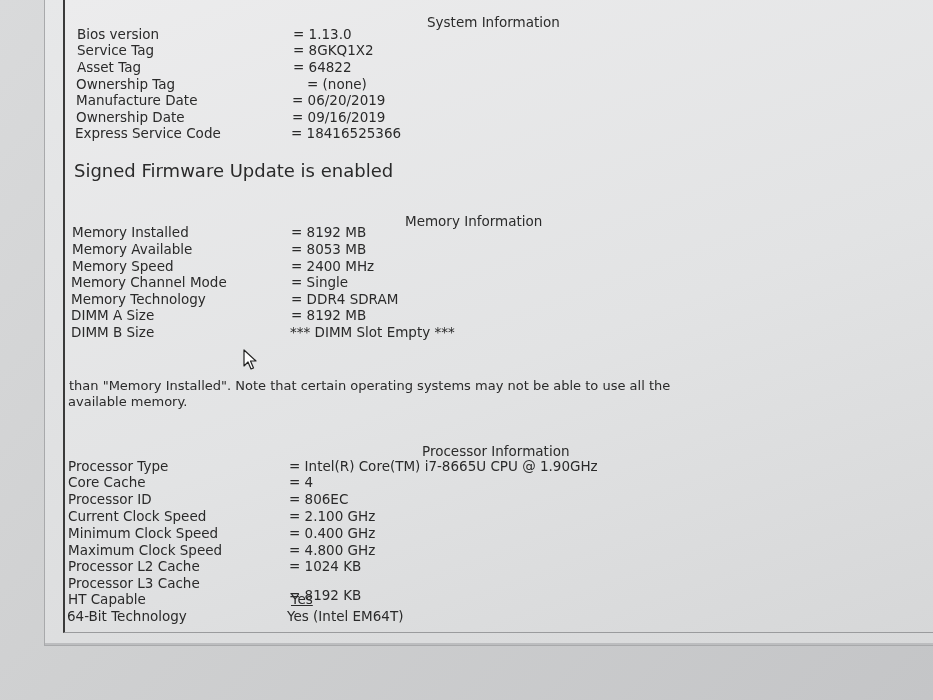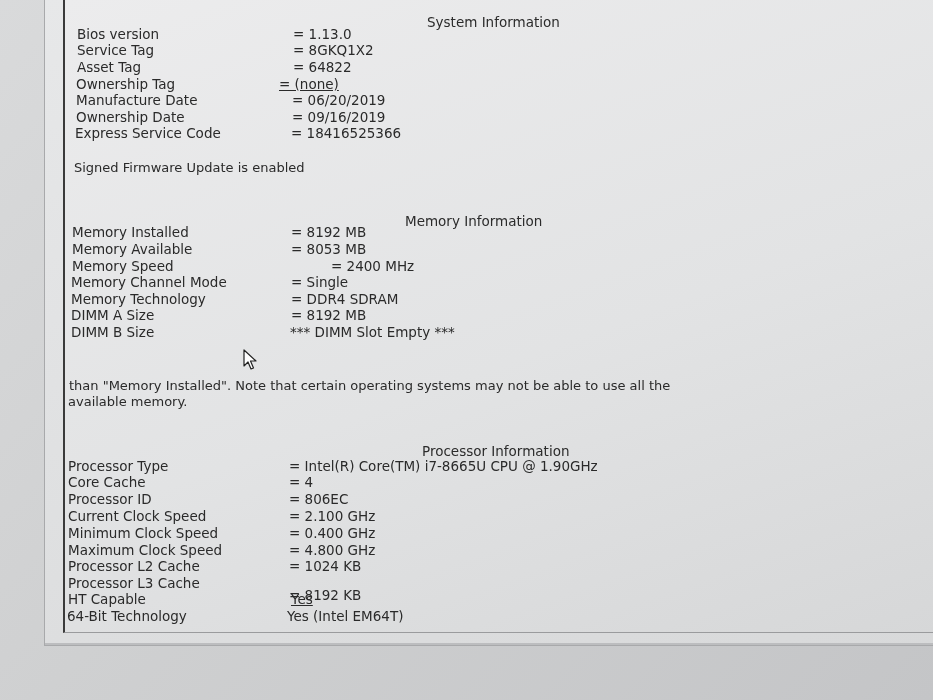--- a/index.html
+++ b/index.html
@@ -22,21 +22,21 @@
     border-top: 2px solid #3a3a3a;
     border-bottom: 1px solid #9a9b9d;
     background: linear-gradient(160deg, #ececed 0%, #e2e3e4 55%, #d6d7d8 100%);
   }
   .section-title {
     position: absolute; font-size: 13.5px; color: #2b2b2b; white-space: nowrap;
   }
   .row { position: absolute; font-size: 13.5px; white-space: nowrap; height: 17px; line-height: 17px; }
   .row .lbl { position: absolute; left: 0; }
   .row .val { position: absolute; }
-  .text-line { position: absolute; font-size: 13px; white-space: nowrap; }
+  .text-line { position: absolute; font-size: 18px; white-space: nowrap; }
   .cursor { position: absolute; left: 243px; top: 349px; width: 14px; height: 22px; }
 </style>
 </head>
 <body>
 
 <div class="outer-frame"></div>
 
 <div class="panel">
 
   <div class="section-title" style="left:362px; top:14px;">System Information</div>
@@ -48,21 +48,21 @@
   <div class="row" style="left:12px; top:42px;">
     <span class="lbl">Service Tag</span>
     <span class="val" style="left:216px;">= 8GKQ1X2</span>
   </div>
   <div class="row" style="left:12px; top:59px;">
     <span class="lbl">Asset Tag</span>
     <span class="val" style="left:216px;">= 64822</span>
   </div>
   <div class="row" style="left:11px; top:76px;">
     <span class="lbl">Ownership Tag</span>
-    <span class="val" style="left:203px;text-decoration:underline;">= (none)</span>
+    <span class="val" style="left:231px;">= (none)</span>
   </div>
   <div class="row" style="left:11px; top:92px;">
     <span class="lbl">Manufacture Date</span>
     <span class="val" style="left:216px;">= 06/20/2019</span>
   </div>
   <div class="row" style="left:11px; top:109px;">
     <span class="lbl">Ownership Date</span>
     <span class="val" style="left:216px;">= 09/16/2019</span>
   </div>
   <div class="row" style="left:10px; top:125px;">
@@ -77,21 +77,21 @@
   <div class="row" style="left:7px; top:224px;">
     <span class="lbl">Memory Installed</span>
     <span class="val" style="left:219px;">= 8192 MB</span>
   </div>
   <div class="row" style="left:7px; top:241px;">
     <span class="lbl">Memory Available</span>
     <span class="val" style="left:219px;">= 8053 MB</span>
   </div>
   <div class="row" style="left:7px; top:258px;">
     <span class="lbl">Memory Speed</span>
-    <span class="val" style="left:219px;margin-left:40px;">= 2400 MHz</span>
+    <span class="val" style="left:219px;">= 2400 MHz</span>
   </div>
   <div class="row" style="left:6px; top:274px;">
     <span class="lbl">Memory Channel Mode</span>
     <span class="val" style="left:220px;">= Single</span>
   </div>
   <div class="row" style="left:6px; top:291px;">
     <span class="lbl">Memory Technology</span>
     <span class="val" style="left:220px;">= DDR4 SDRAM</span>
   </div>
   <div class="row" style="left:6px; top:307px;">

